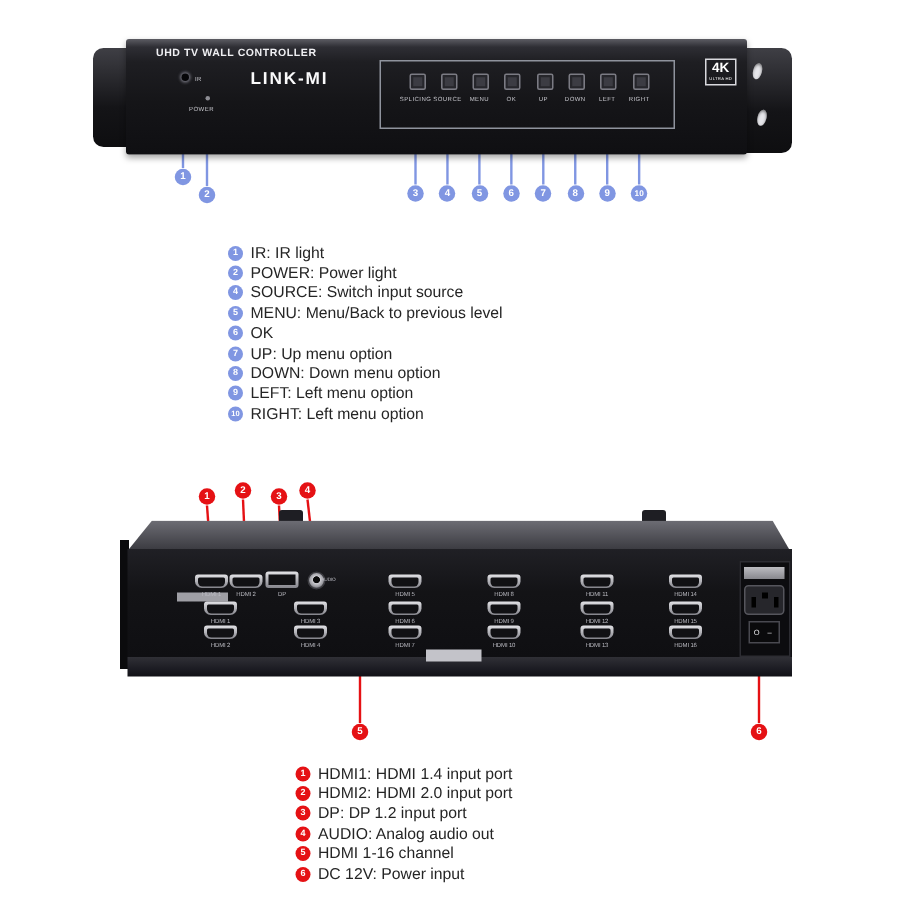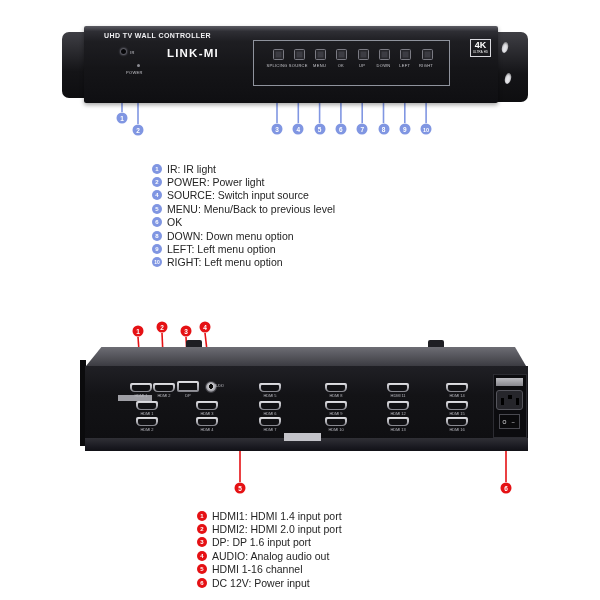--- a/index.html
+++ b/index.html
@@ -137,20 +137,24 @@
       </div>
       <div class="legend-row">
         <div class="leg-circle" style="background: rgb(128, 150, 226); font-size: 6px;">5</div>
         <div class="leg-text">MENU: Menu/Back to previous level</div>
       </div>
       <div class="legend-row">
         <div class="leg-circle" style="background: rgb(128, 150, 226); font-size: 6px;">6</div>
         <div class="leg-text">OK</div>
       </div>
       <div class="legend-row">
+        <div class="leg-circle" style="background: rgb(128, 150, 226); font-size: 6px;">7</div>
+        <div class="leg-text">UP: Up menu option</div>
+      </div>
+      <div class="legend-row">
         <div class="leg-circle" style="background: rgb(128, 150, 226); font-size: 6px;">8</div>
         <div class="leg-text">DOWN: Down menu option</div>
       </div>
       <div class="legend-row">
         <div class="leg-circle" style="background: rgb(128, 150, 226); font-size: 6px;">9</div>
         <div class="leg-text">LEFT: Left menu option</div>
       </div>
       <div class="legend-row">
         <div class="leg-circle" style="background: rgb(128, 150, 226); font-size: 5px;">10</div>
         <div class="leg-text">RIGHT: Left menu option</div>
@@ -177,21 +181,21 @@
       <div class="legend-row">
         <div class="leg-circle" style="background: rgb(229, 17, 20); font-size: 6px;">1</div>
         <div class="leg-text">HDMI1: HDMI 1.4 input port</div>
       </div>
       <div class="legend-row">
         <div class="leg-circle" style="background: rgb(229, 17, 20); font-size: 6px;">2</div>
         <div class="leg-text">HDMI2: HDMI 2.0 input port</div>
       </div>
       <div class="legend-row">
         <div class="leg-circle" style="background: rgb(229, 17, 20); font-size: 6px;">3</div>
-        <div class="leg-text">DP: DP 1.6 input port</div>
+        <div class="leg-text">DP: DP 1.2 input port</div>
       </div>
       <div class="legend-row">
         <div class="leg-circle" style="background: rgb(229, 17, 20); font-size: 6px;">4</div>
         <div class="leg-text">AUDIO: Analog audio out</div>
       </div>
       <div class="legend-row">
         <div class="leg-circle" style="background: rgb(229, 17, 20); font-size: 6px;">5</div>
         <div class="leg-text">HDMI 1-16 channel</div>
       </div>
       <div class="legend-row">

